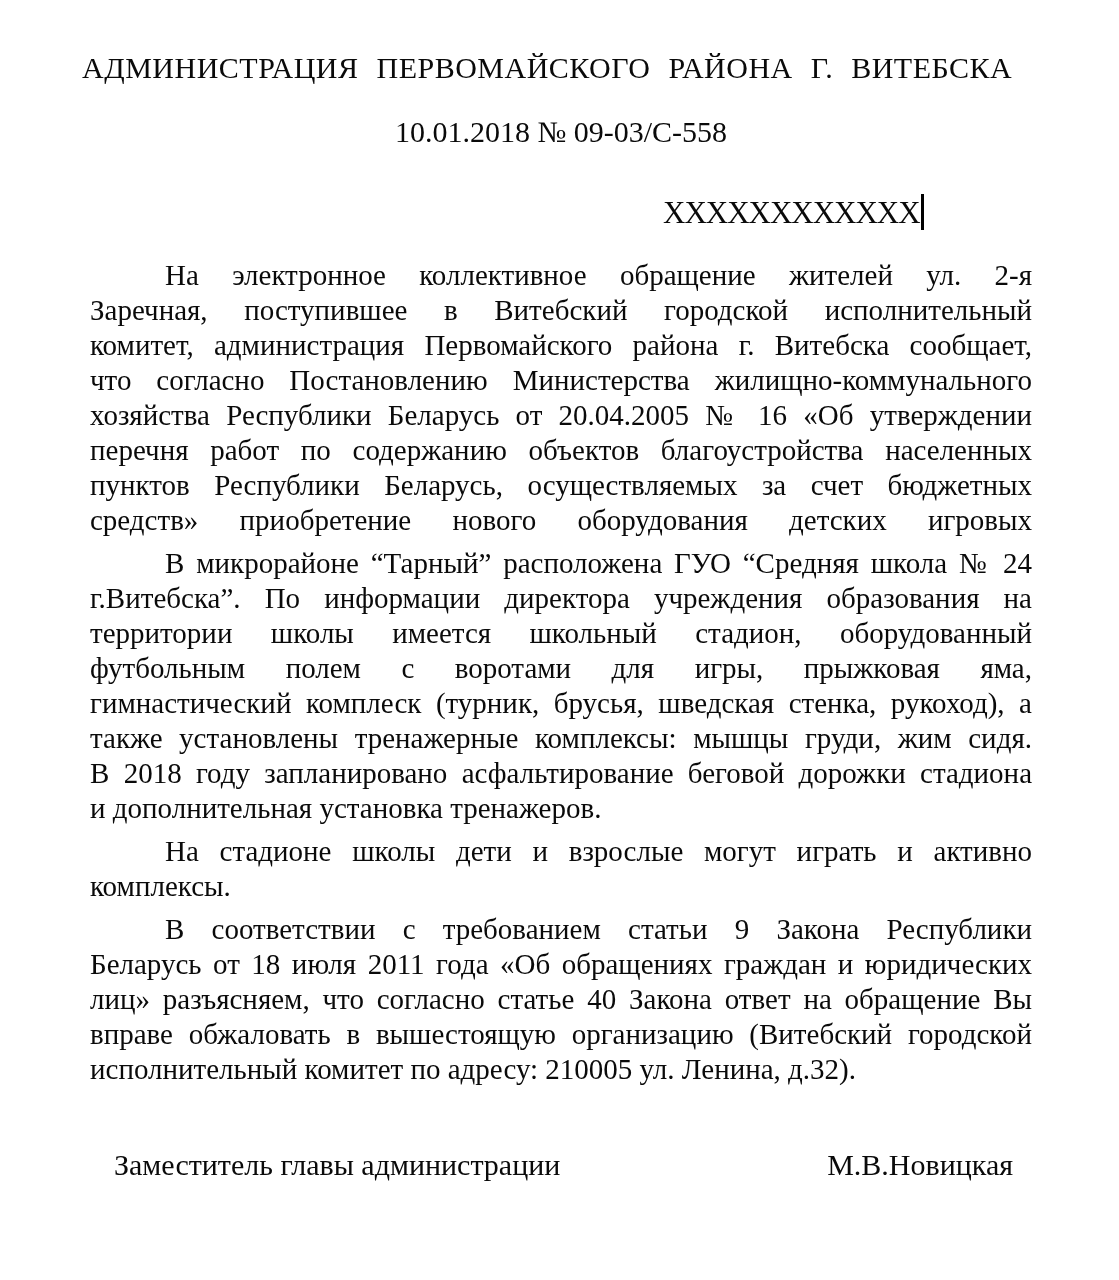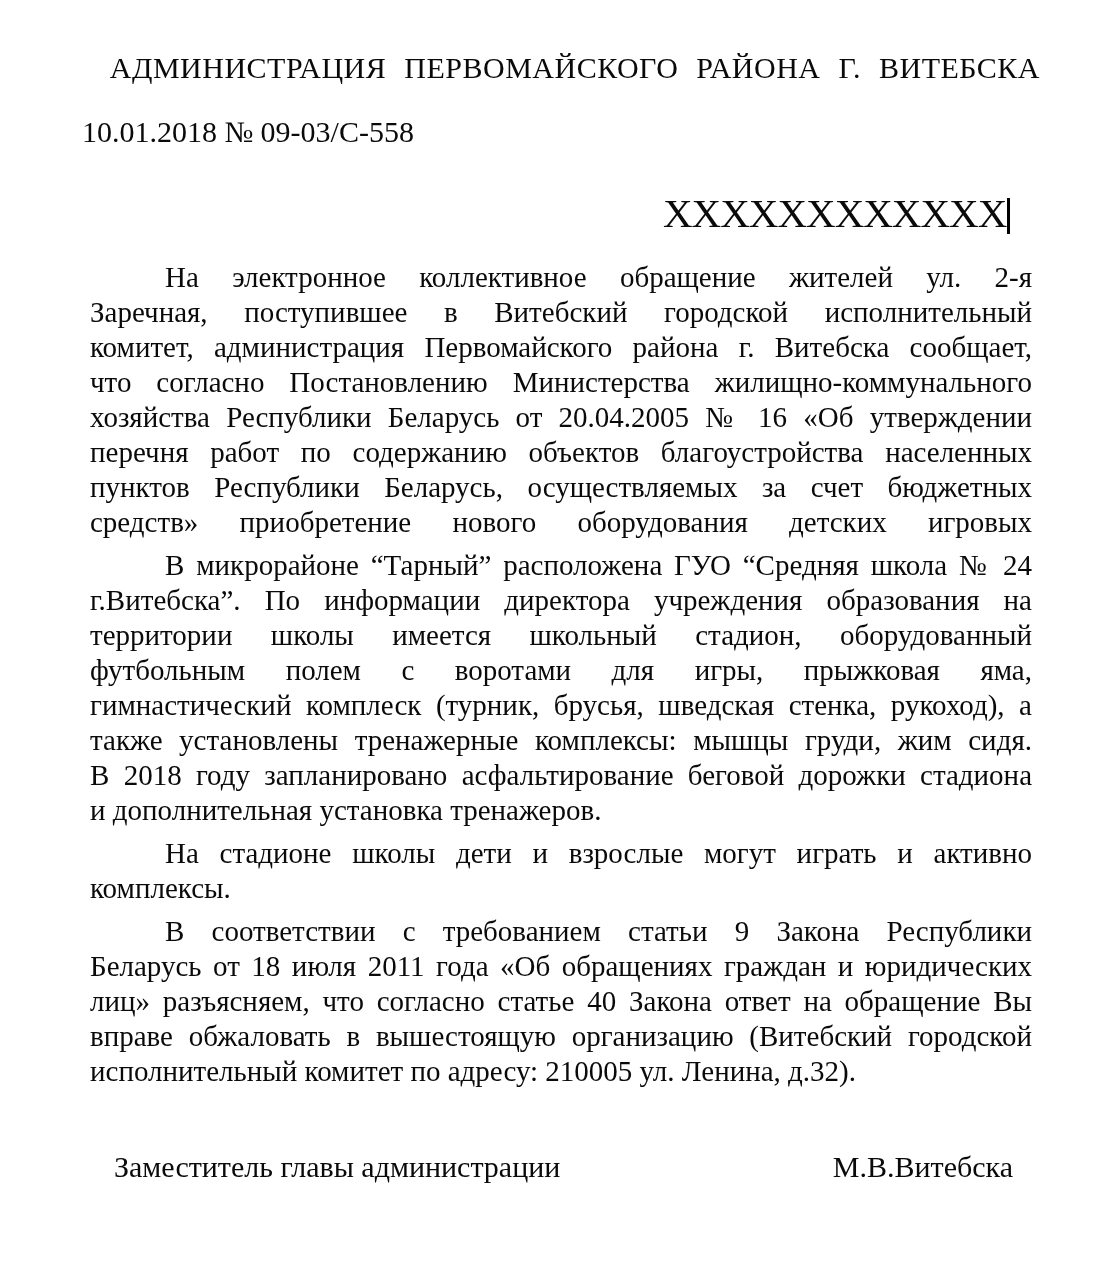--- a/index.html
+++ b/index.html
@@ -15,35 +15,36 @@
     box-sizing: border-box;
     width: 1119px;
     height: 1280px;
     padding: 0 79px 0 82px;
   }
   .doc-title {
     margin: 52px 0 0 0;
     font-size: 30px;
     line-height: 32px;
     font-weight: normal;
-    text-align: right;
+    text-align: left;
     letter-spacing: 0.5px;
     word-spacing: 10px;
     white-space: nowrap;
   }
   .ref-line {
     margin-top: 32px;
     font-size: 30px;
     line-height: 32px;
     white-space: nowrap;
+    text-align: center;
   }
   .addressee {
     margin-top: 46px;
     padding-left: 581px;
-    font-size: 41px;
+    font-size: 31px;
     line-height: 38px;
     white-space: nowrap;
     letter-spacing: -1px;
   }
   .caret {
     display: inline-block;
     width: 3px;
     height: 36px;
     background: #000;
     vertical-align: -7px;
@@ -118,16 +119,16 @@
       <div class="line">Беларусь от 18 июля 2011 года «Об обращениях граждан и юридических</div>
       <div class="line">лиц» разъясняем, что согласно статье 40 Закона ответ на обращение Вы</div>
       <div class="line">вправе обжаловать в вышестоящую организацию (Витебский городской</div>
       <div class="line last">исполнительный комитет по адресу: 210005 ул. Ленина, д.32).</div>
     </div>
 
   </div>
 
   <div class="signature">
     <span class="sig-position">Заместитель главы администрации</span>
-    <span class="sig-name">М.В.Витебска</span>
+    <span class="sig-name">М.В.Новицкая</span>
   </div>
 
 </div>
 
 </body></html>

